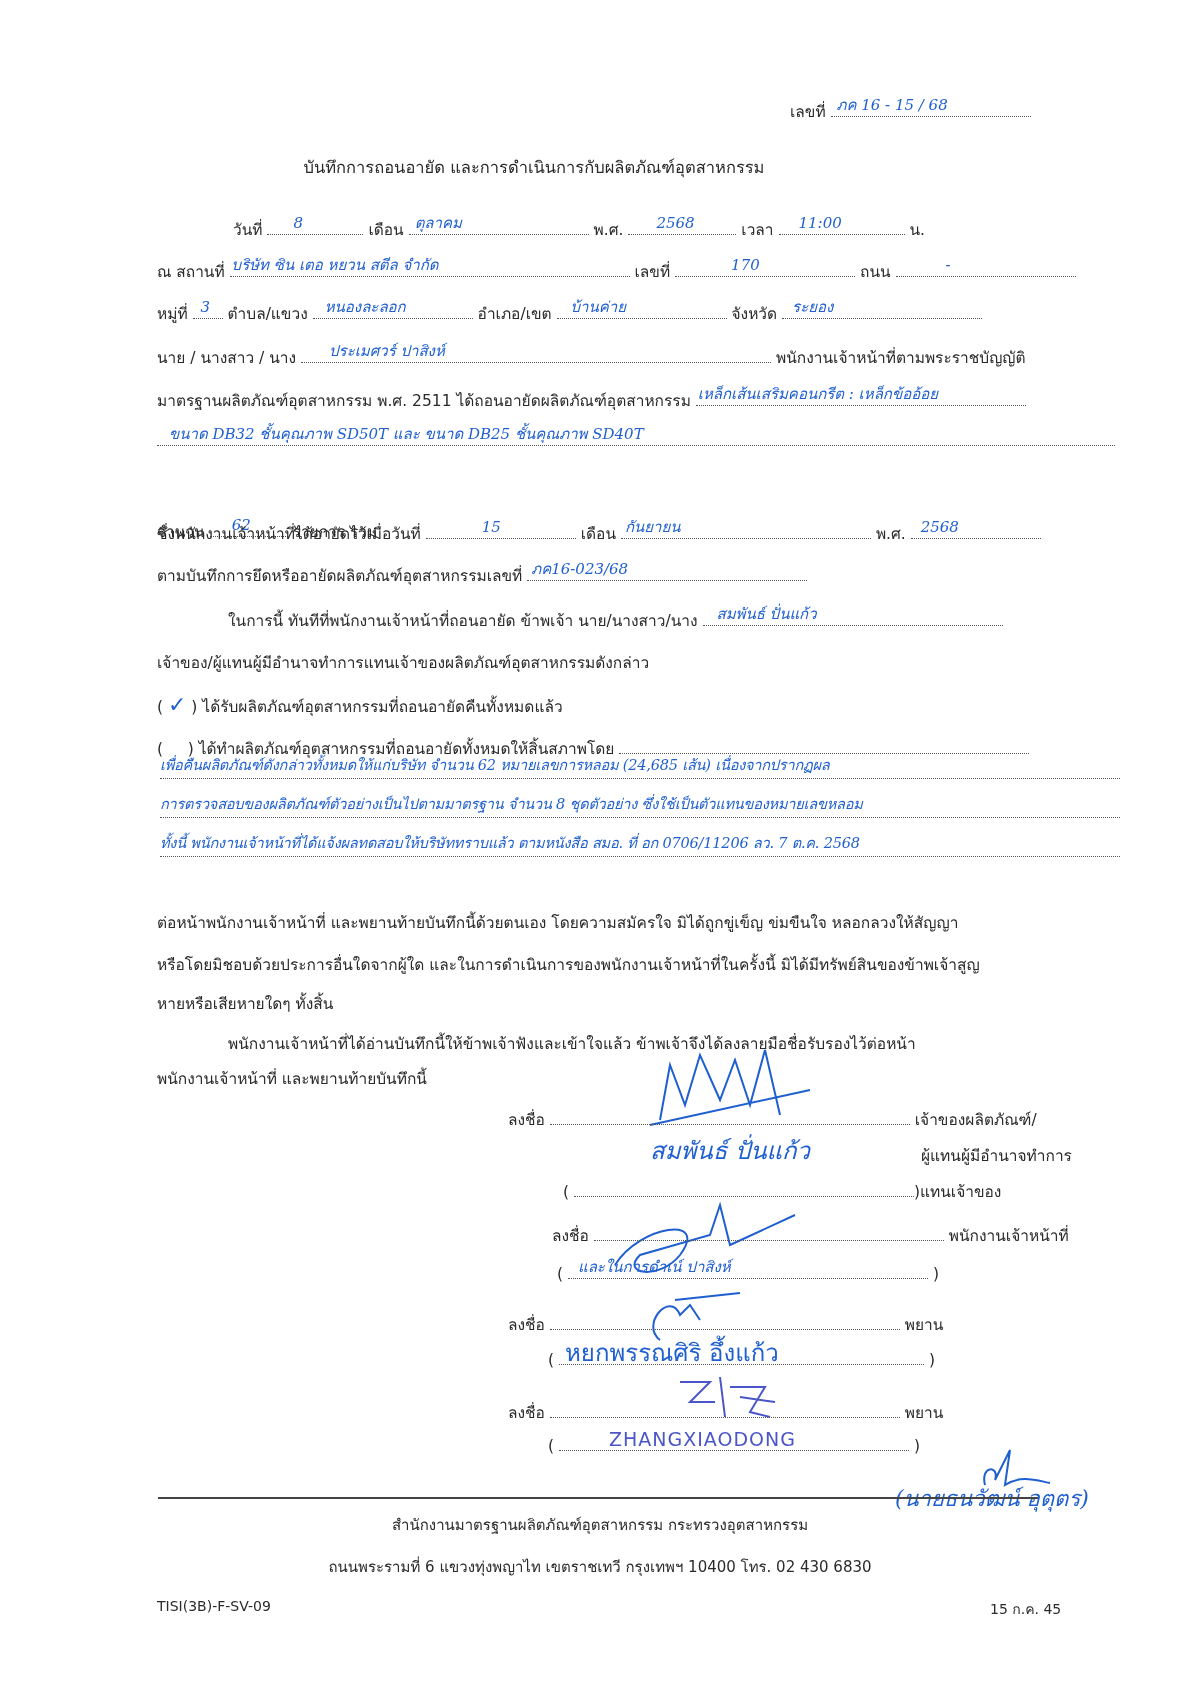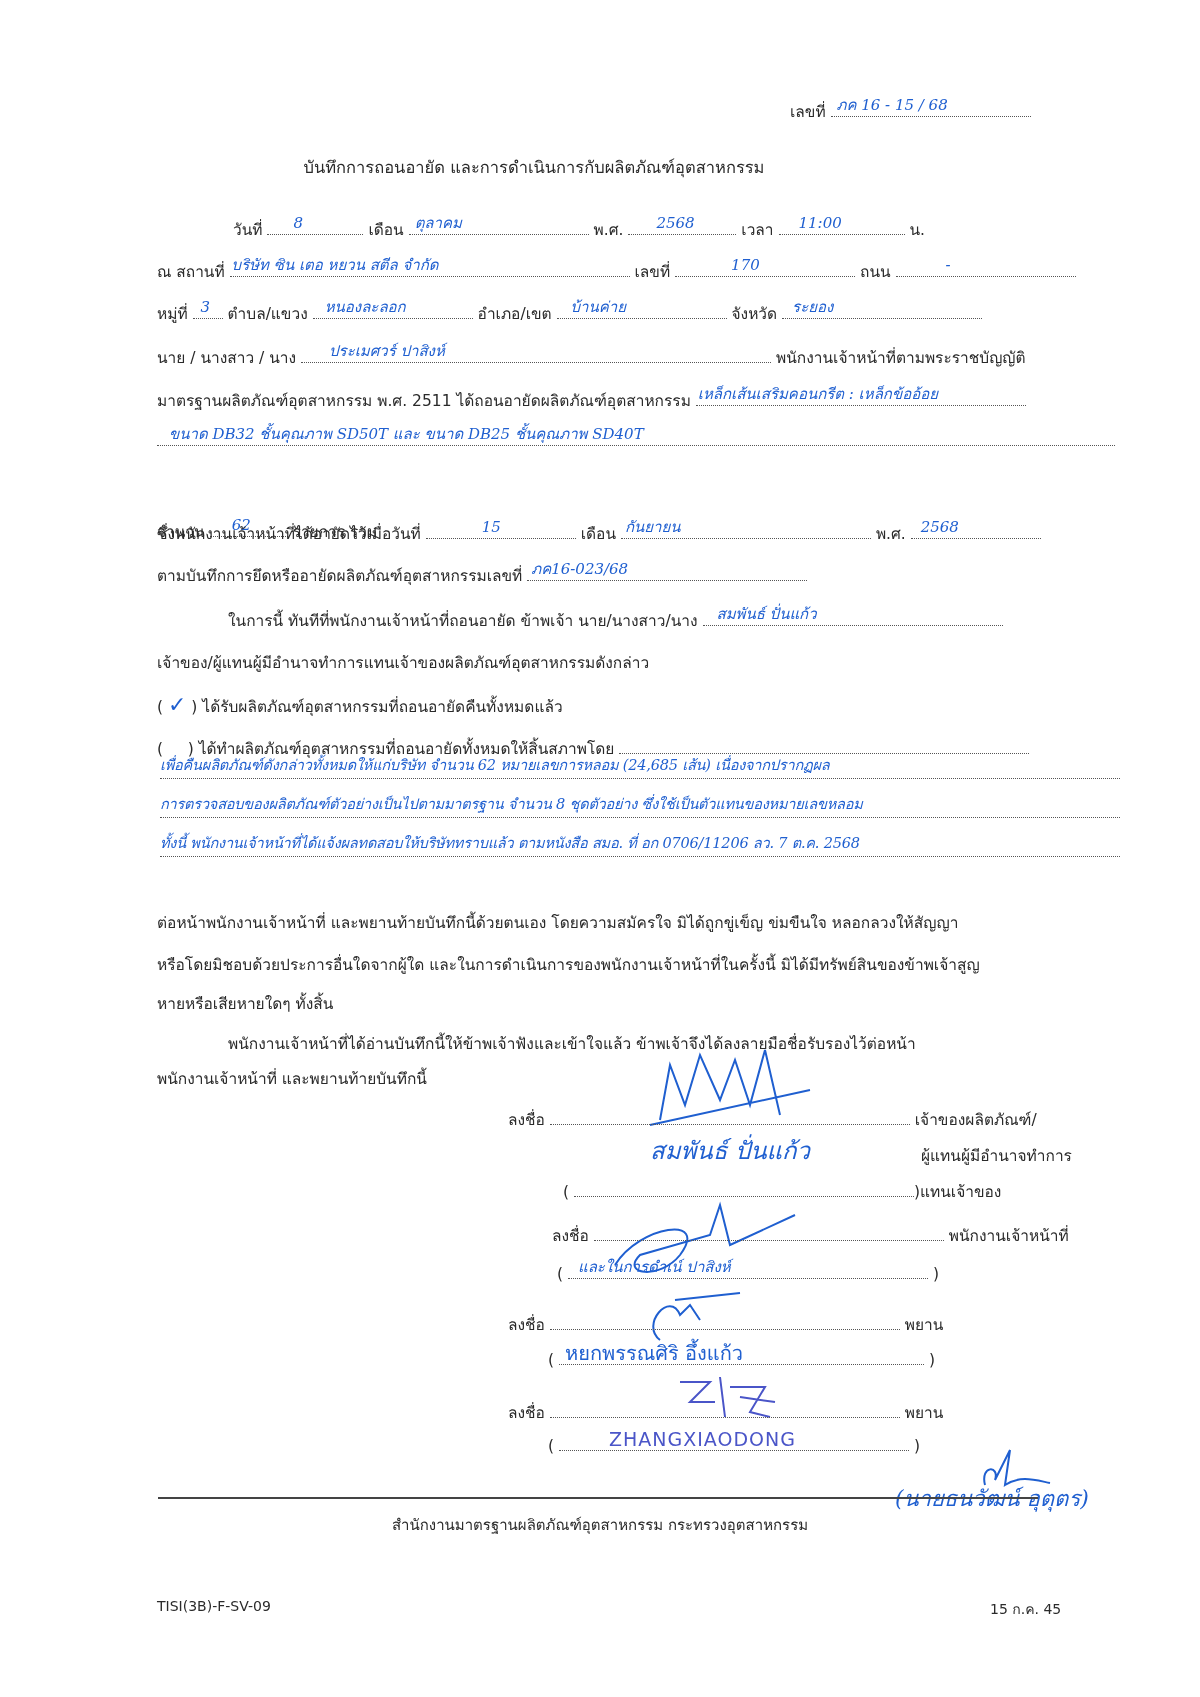--- a/index.html
+++ b/index.html
@@ -166,21 +166,21 @@
   <svg class="sig" style="left:630px; top:1285px;" width="120" height="60">
     <path d="M30 55 C 10 40, 40 5, 50 30 L 60 20 L 70 35 M 45 15 L 110 8" stroke="#1f5fd0" stroke-width="2" fill="none"></path>
   </svg>
   <div class="line" style="left:508px; top:1313px;">
     <span>ลงชื่อ</span>
     <span class="dots" style="width:350px;"></span>
     <span>พยาน</span>
   </div>
   <div class="line" style="left:548px; top:1348px;">
     <span>(</span>
-    <span class="dots" style="width:365px;"><span class="hw" style="left:6px; font-size:20px; font-style:normal;">หยกพรรณศิริ อึ้งแก้ว</span></span>
+    <span class="dots" style="width:365px;"><span class="hw" style="left:6px; font-size:24px; font-style:normal;">หยกพรรณศิริ อึ้งแก้ว</span></span>
     <span>)</span>
   </div>
 
   <svg class="sig" style="left:670px; top:1372px;" width="110" height="55">
     <path d="M10 10 L 40 10 L 20 30 L 45 30 M 50 5 L 55 45 M 60 15 L 95 15 L 80 40 L 100 45 M 70 25 L 105 30" stroke="#4a55c8" stroke-width="2" fill="none"></path>
   </svg>
   <div class="line" style="left:508px; top:1401px;">
     <span>ลงชื่อ</span>
     <span class="dots" style="width:350px;"></span>
     <span>พยาน</span>
@@ -191,16 +191,17 @@
     <span>)</span>
   </div>
 
   <svg class="sig" style="left:975px; top:1445px;" width="80" height="50">
     <path d="M10 40 C 5 20, 25 20, 20 35 L 35 5 L 30 40 C 45 30, 60 35, 75 38" stroke="#1f5fd0" stroke-width="2" fill="none"></path>
   </svg>
   <div class="line hw" style="left:895px; top:1488px; font-size:22px;">(นายธนวัฒน์ อุตุตร)</div>
 
   <div class="footer-rule"></div>
   <div class="footer" style="top:1513px;">สำนักงานมาตรฐานผลิตภัณฑ์อุตสาหกรรม  กระทรวงอุตสาหกรรม</div>
+  <div class="footer" style="top:1555px;">ถนนพระรามที่ 6 แขวงทุ่งพญาไท เขตราชเทวี กรุงเทพฯ 10400  โทร. 02 430 6830</div>
   <div class="small" style="left:157px; top:1598px;text-align:center;">TISI(3B)-F-SV-09</div>
   <div class="small" style="left:990px; top:1598px;">15 ก.ค. 45</div>
 
 </div>
 
 </body></html>

